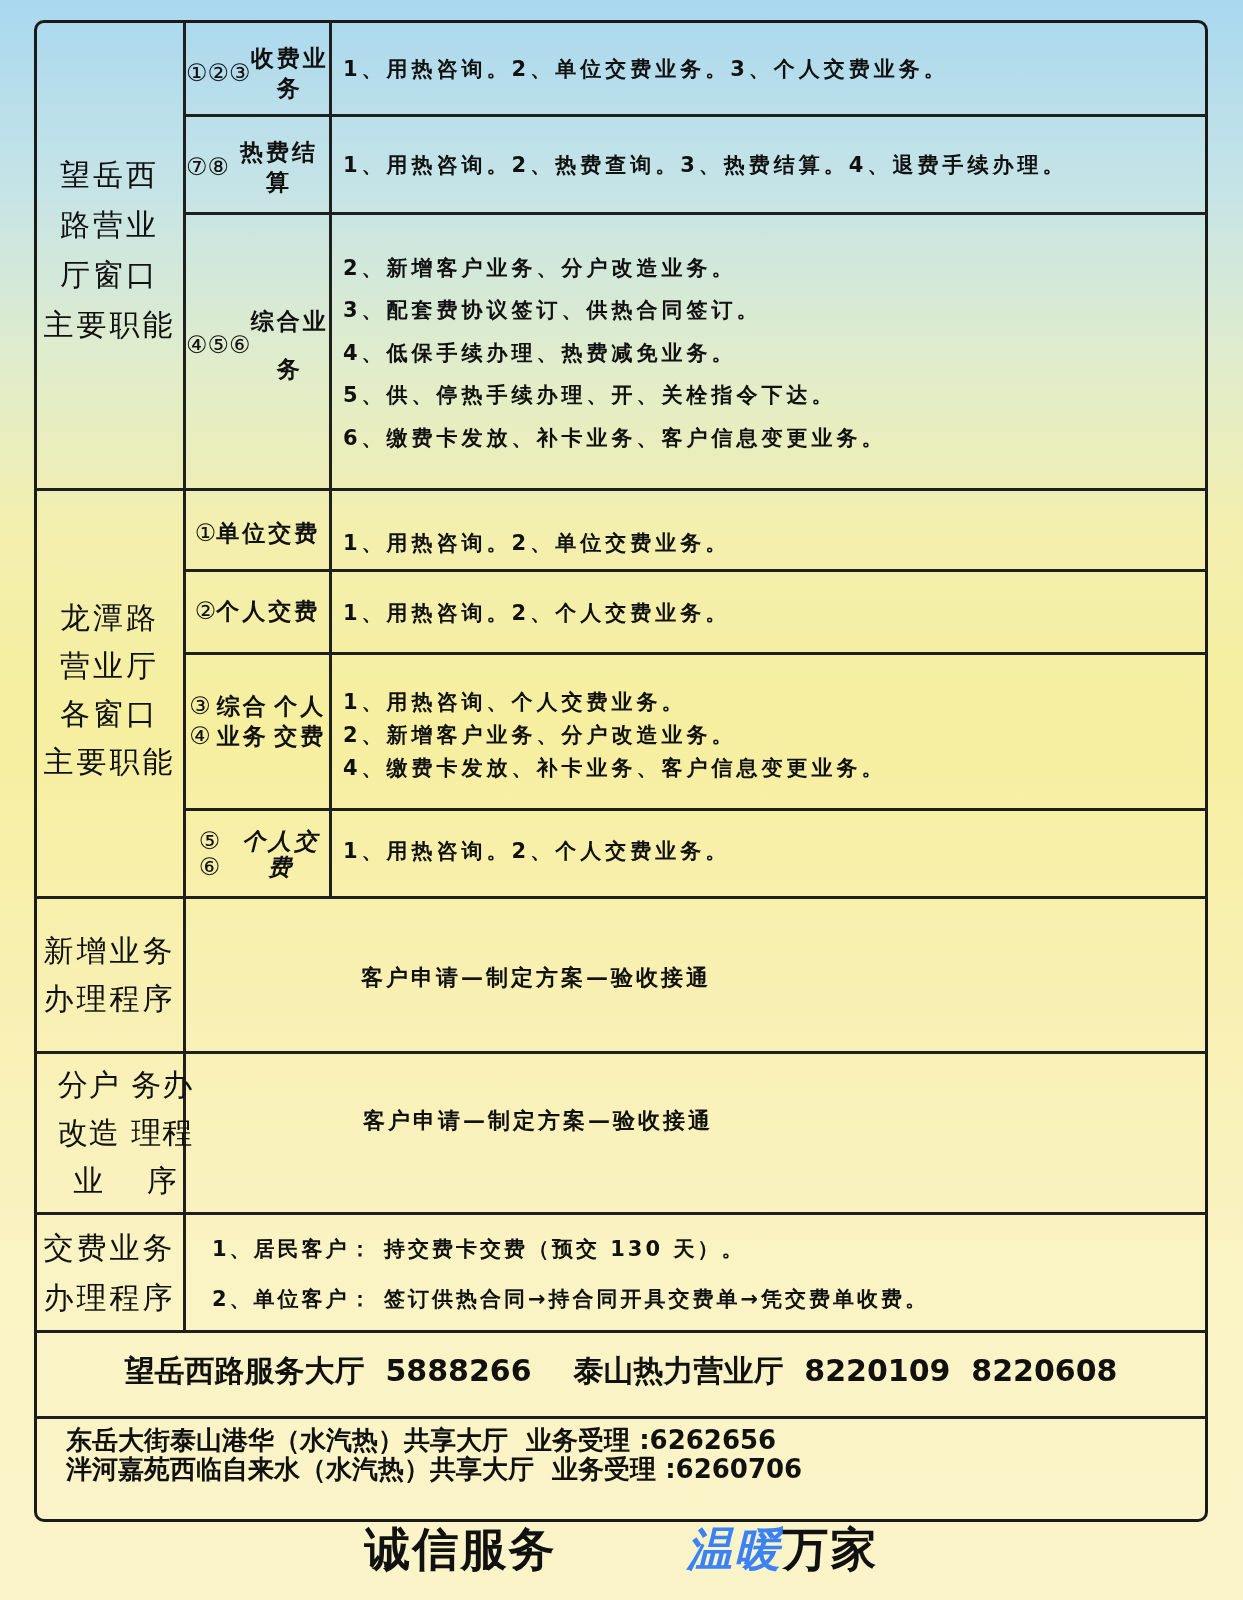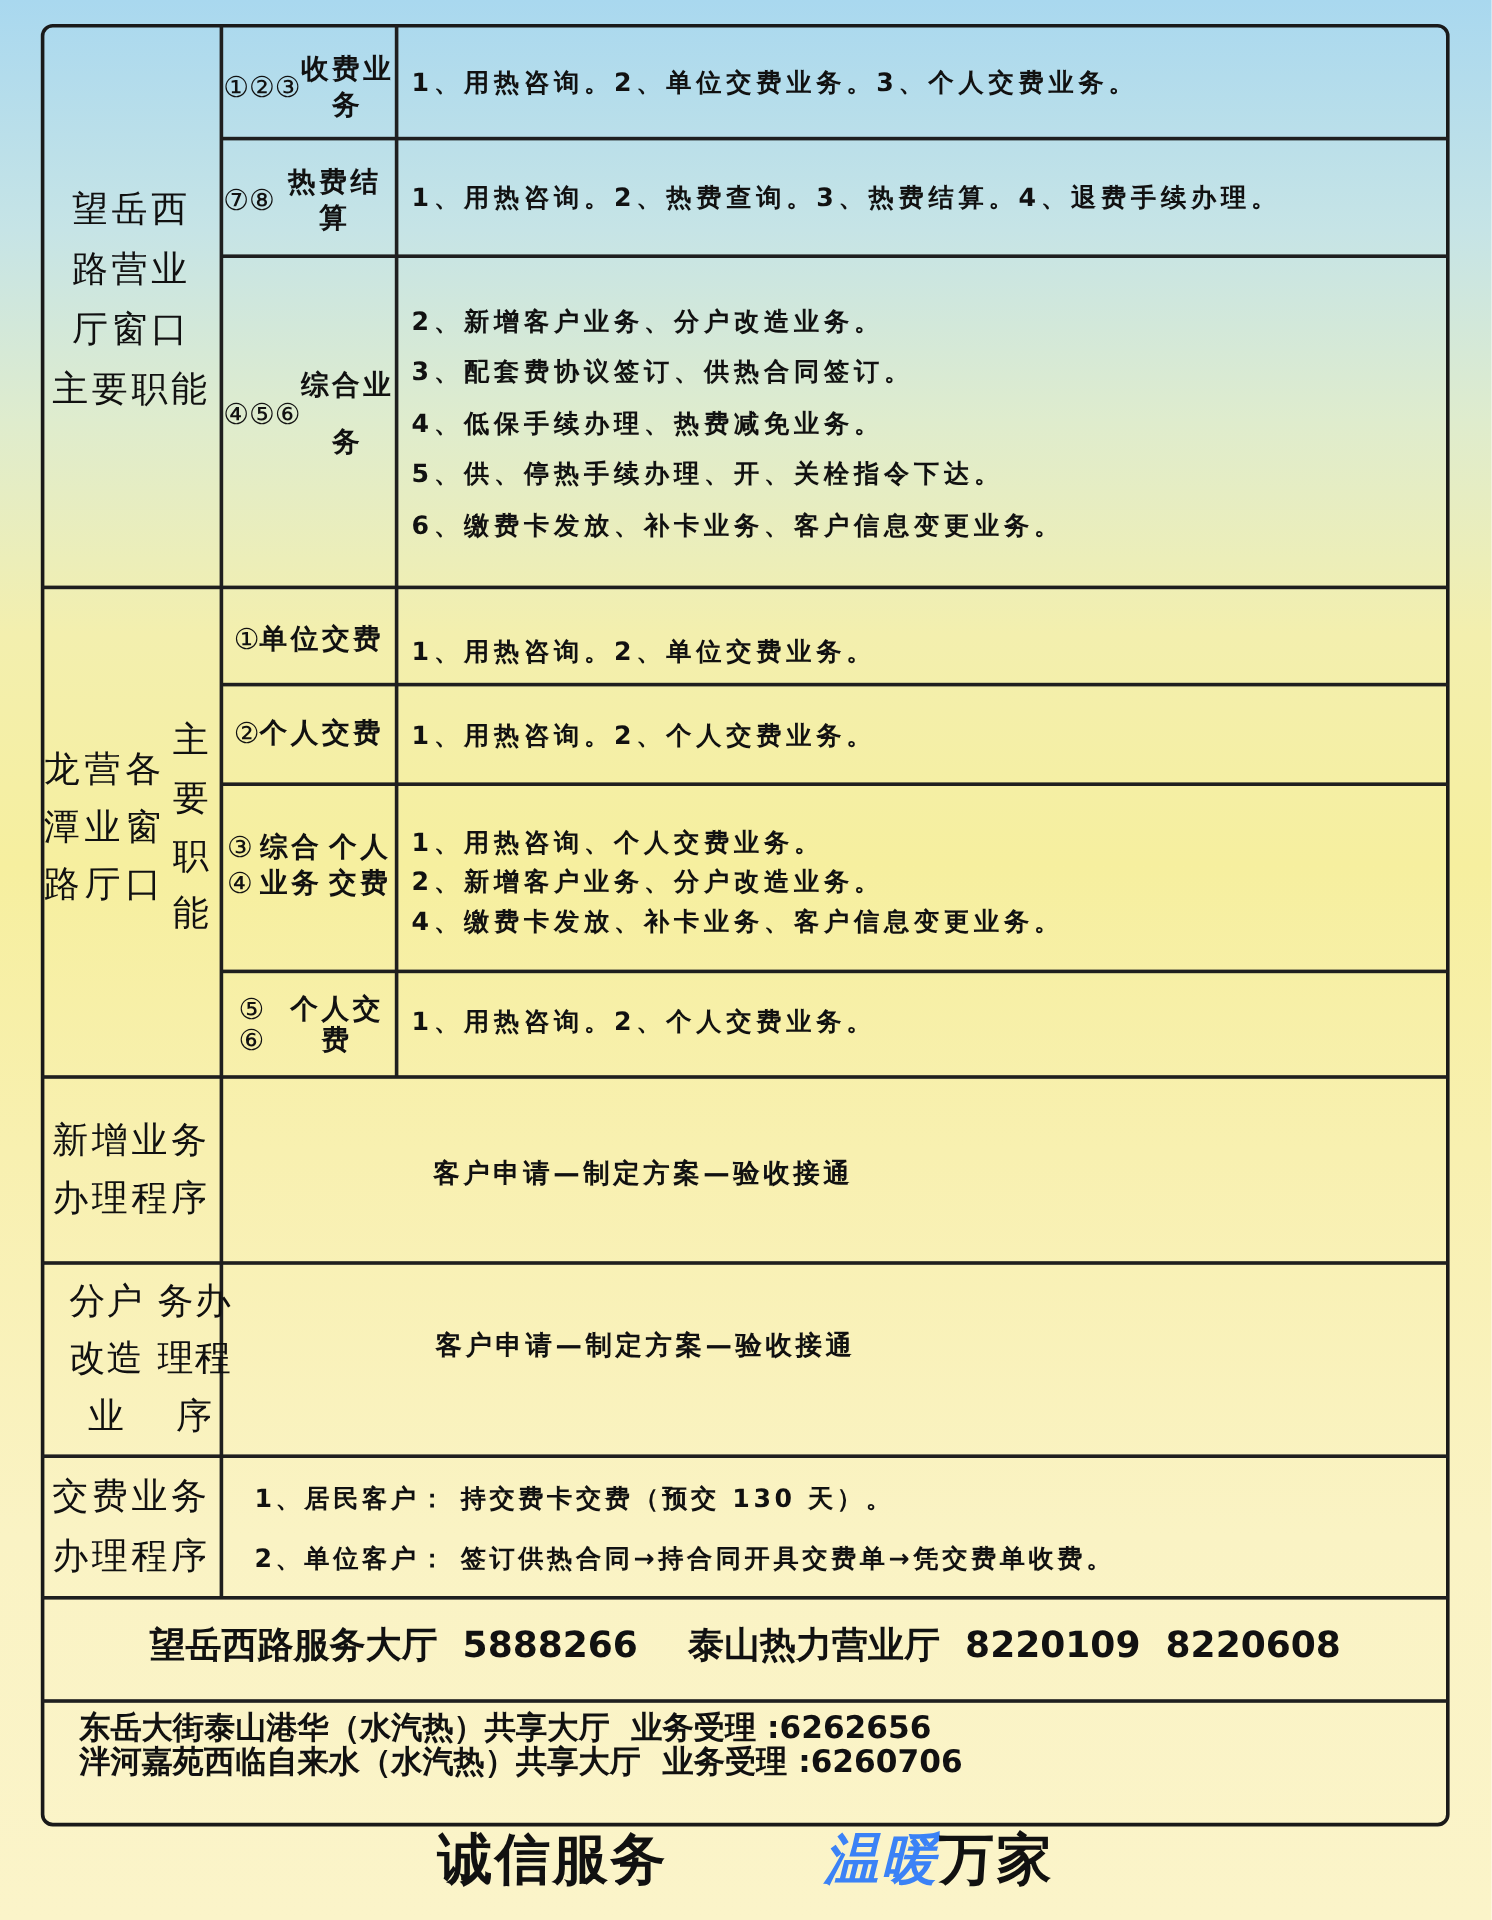--- a/index.html
+++ b/index.html
@@ -94,21 +94,21 @@
   <div>综合业务</div>
 </div>
 <div class="desc" style="left:343px; top:222px; width:860px; height:262px; line-height:42.5px;">
   <div>2、新增客户业务、分户改造业务。</div>
   <div>3、配套费协议签订、供热合同签订。</div>
   <div>4、低保手续办理、热费减免业务。</div>
   <div>5、供、停热手续办理、开、关栓指令下达。</div>
   <div>6、缴费卡发放、补卡业务、客户信息变更业务。</div>
 </div>
 
-<div class="sec-label" style="left:36px; top:590px; width:147px; height:200px; flex-direction:row; line-height:48px;">
+<div class="sec-label" style="left:36px; top:590px; width:147px; height:200px; flex-direction:column; line-height:48px;text-align:right;">
   <div>龙潭路</div>
   <div>营业厅</div>
   <div>各窗口</div>
   <div>主要职能</div>
 </div>
 
 <div class="win-label" style="left:186px; top:500px; width:143px; height:66px;">
   <div class="nums">①</div>
   <div>单位交费</div>
 </div>
@@ -128,21 +128,21 @@
   <div class="nums">③ ④</div>
   <div>综合业务</div>
   <div>个人交费</div>
 </div>
 <div class="desc" style="left:343px; top:668px; width:860px; height:134px; line-height:33px;">
   <div>1、用热咨询、个人交费业务。</div>
   <div>2、新增客户业务、分户改造业务。</div>
   <div>4、缴费卡发放、补卡业务、客户信息变更业务。</div>
 </div>
 
-<div class="win-label" style="left:186px; top:824px; width:143px; height:60px; line-height:26px;">
+<div class="win-label" style="left:186px; top:824px; width:143px; height:60px; line-height:26px;font-style:italic;">
   <div class="nums">⑤ ⑥</div>
   <div>个人交费</div>
 </div>
 <div class="desc" style="left:343px; top:818px; width:860px; height:66px;">
   <div>1、用热咨询。2、个人交费业务。</div>
 </div>
 
 <div class="sec-label" style="left:36px; top:899px; width:147px; height:152px; flex-direction:column; line-height:48px;">
   <div>新增业务</div>
   <div>办理程序</div>

